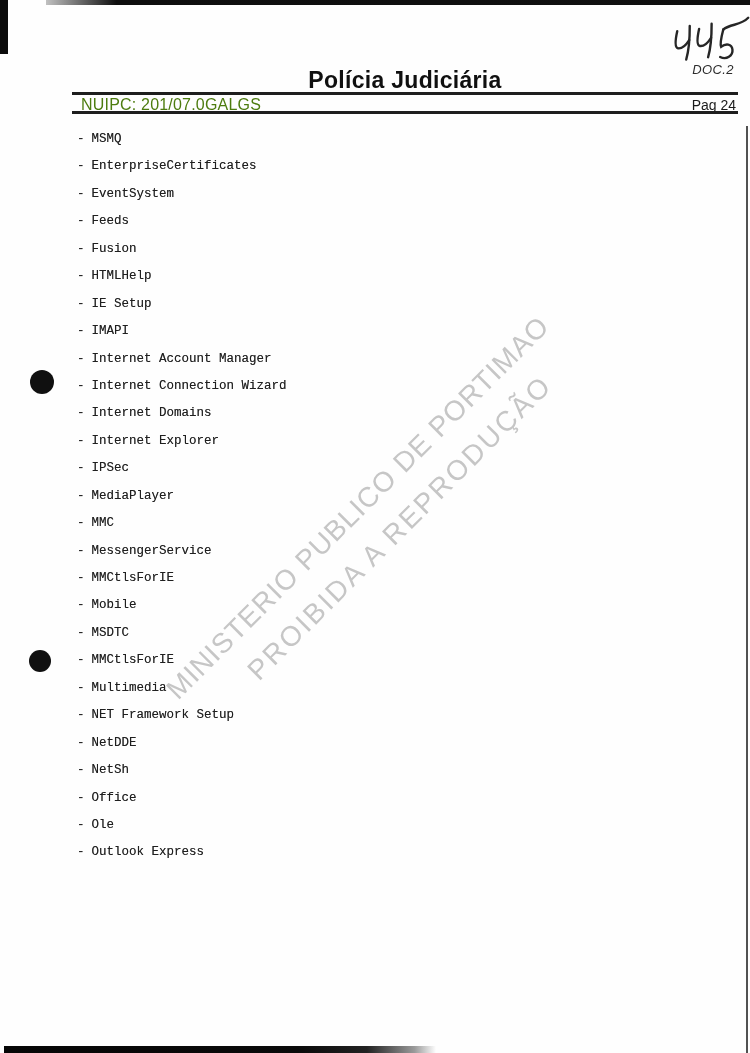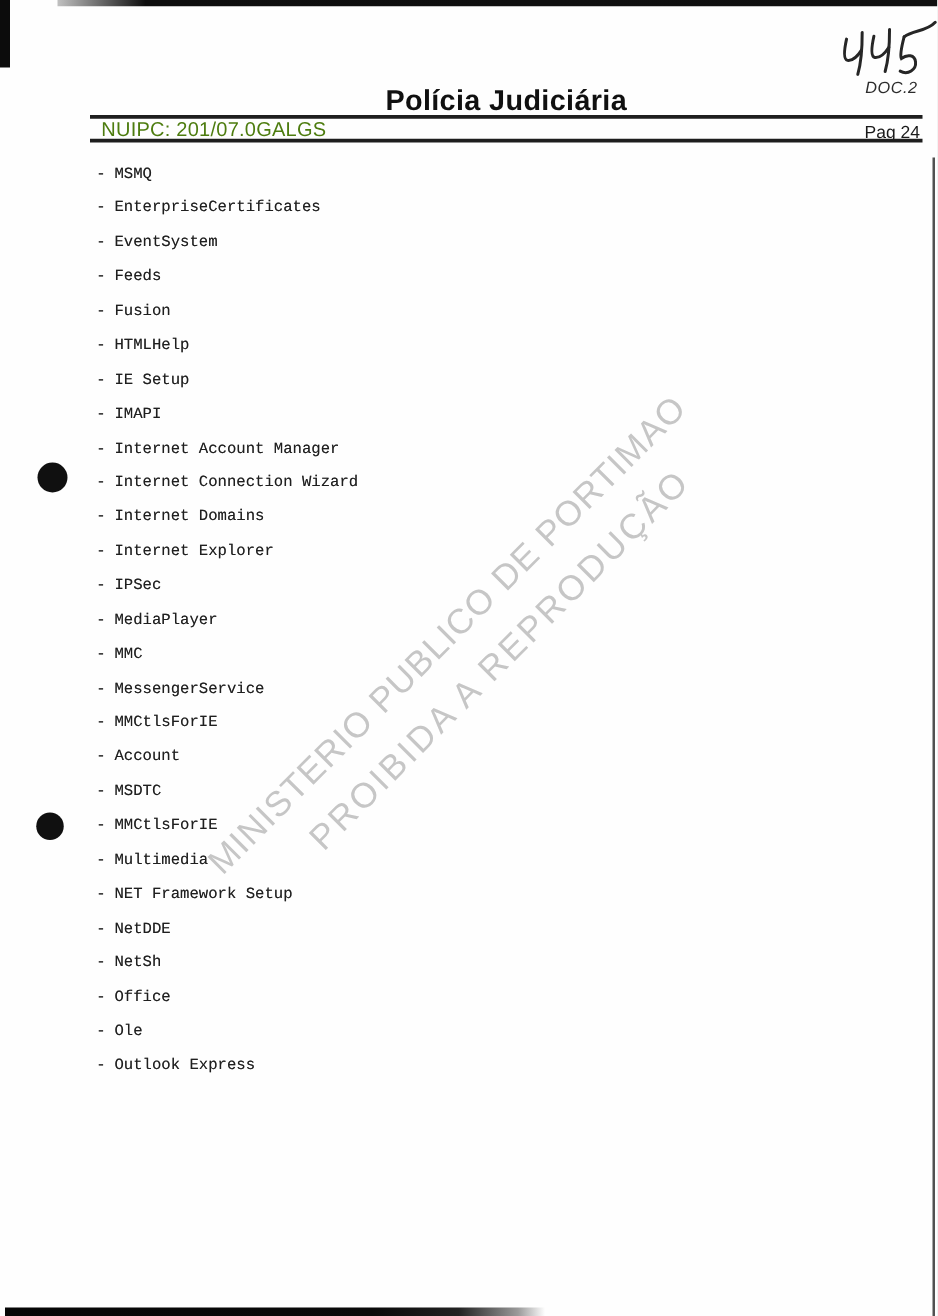--- a/index.html
+++ b/index.html
@@ -84,21 +84,21 @@
       <div class="row"><span class="dash">-</span><span>IMAPI</span></div>
       <div class="row"><span class="dash">-</span><span>Internet Account Manager</span></div>
       <div class="row"><span class="dash">-</span><span>Internet Connection Wizard</span></div>
       <div class="row"><span class="dash">-</span><span>Internet Domains</span></div>
       <div class="row"><span class="dash">-</span><span>Internet Explorer</span></div>
       <div class="row"><span class="dash">-</span><span>IPSec</span></div>
       <div class="row"><span class="dash">-</span><span>MediaPlayer</span></div>
       <div class="row"><span class="dash">-</span><span>MMC</span></div>
       <div class="row"><span class="dash">-</span><span>MessengerService</span></div>
       <div class="row"><span class="dash">-</span><span>MMCtlsForIE</span></div>
-      <div class="row"><span class="dash">-</span><span>Account</span></div>
+      <div class="row"><span class="dash">-</span><span>Mobile</span></div>
       <div class="row"><span class="dash">-</span><span>MSDTC</span></div>
       <div class="row"><span class="dash">-</span><span>MMCtlsForIE</span></div>
       <div class="row"><span class="dash">-</span><span>Multimedia</span></div>
       <div class="row"><span class="dash">-</span><span>NET Framework Setup</span></div>
       <div class="row"><span class="dash">-</span><span>NetDDE</span></div>
       <div class="row"><span class="dash">-</span><span>NetSh</span></div>
       <div class="row"><span class="dash">-</span><span>Office</span></div>
       <div class="row"><span class="dash">-</span><span>Ole</span></div>
       <div class="row"><span class="dash">-</span><span>Outlook Express</span></div>
     </div>

